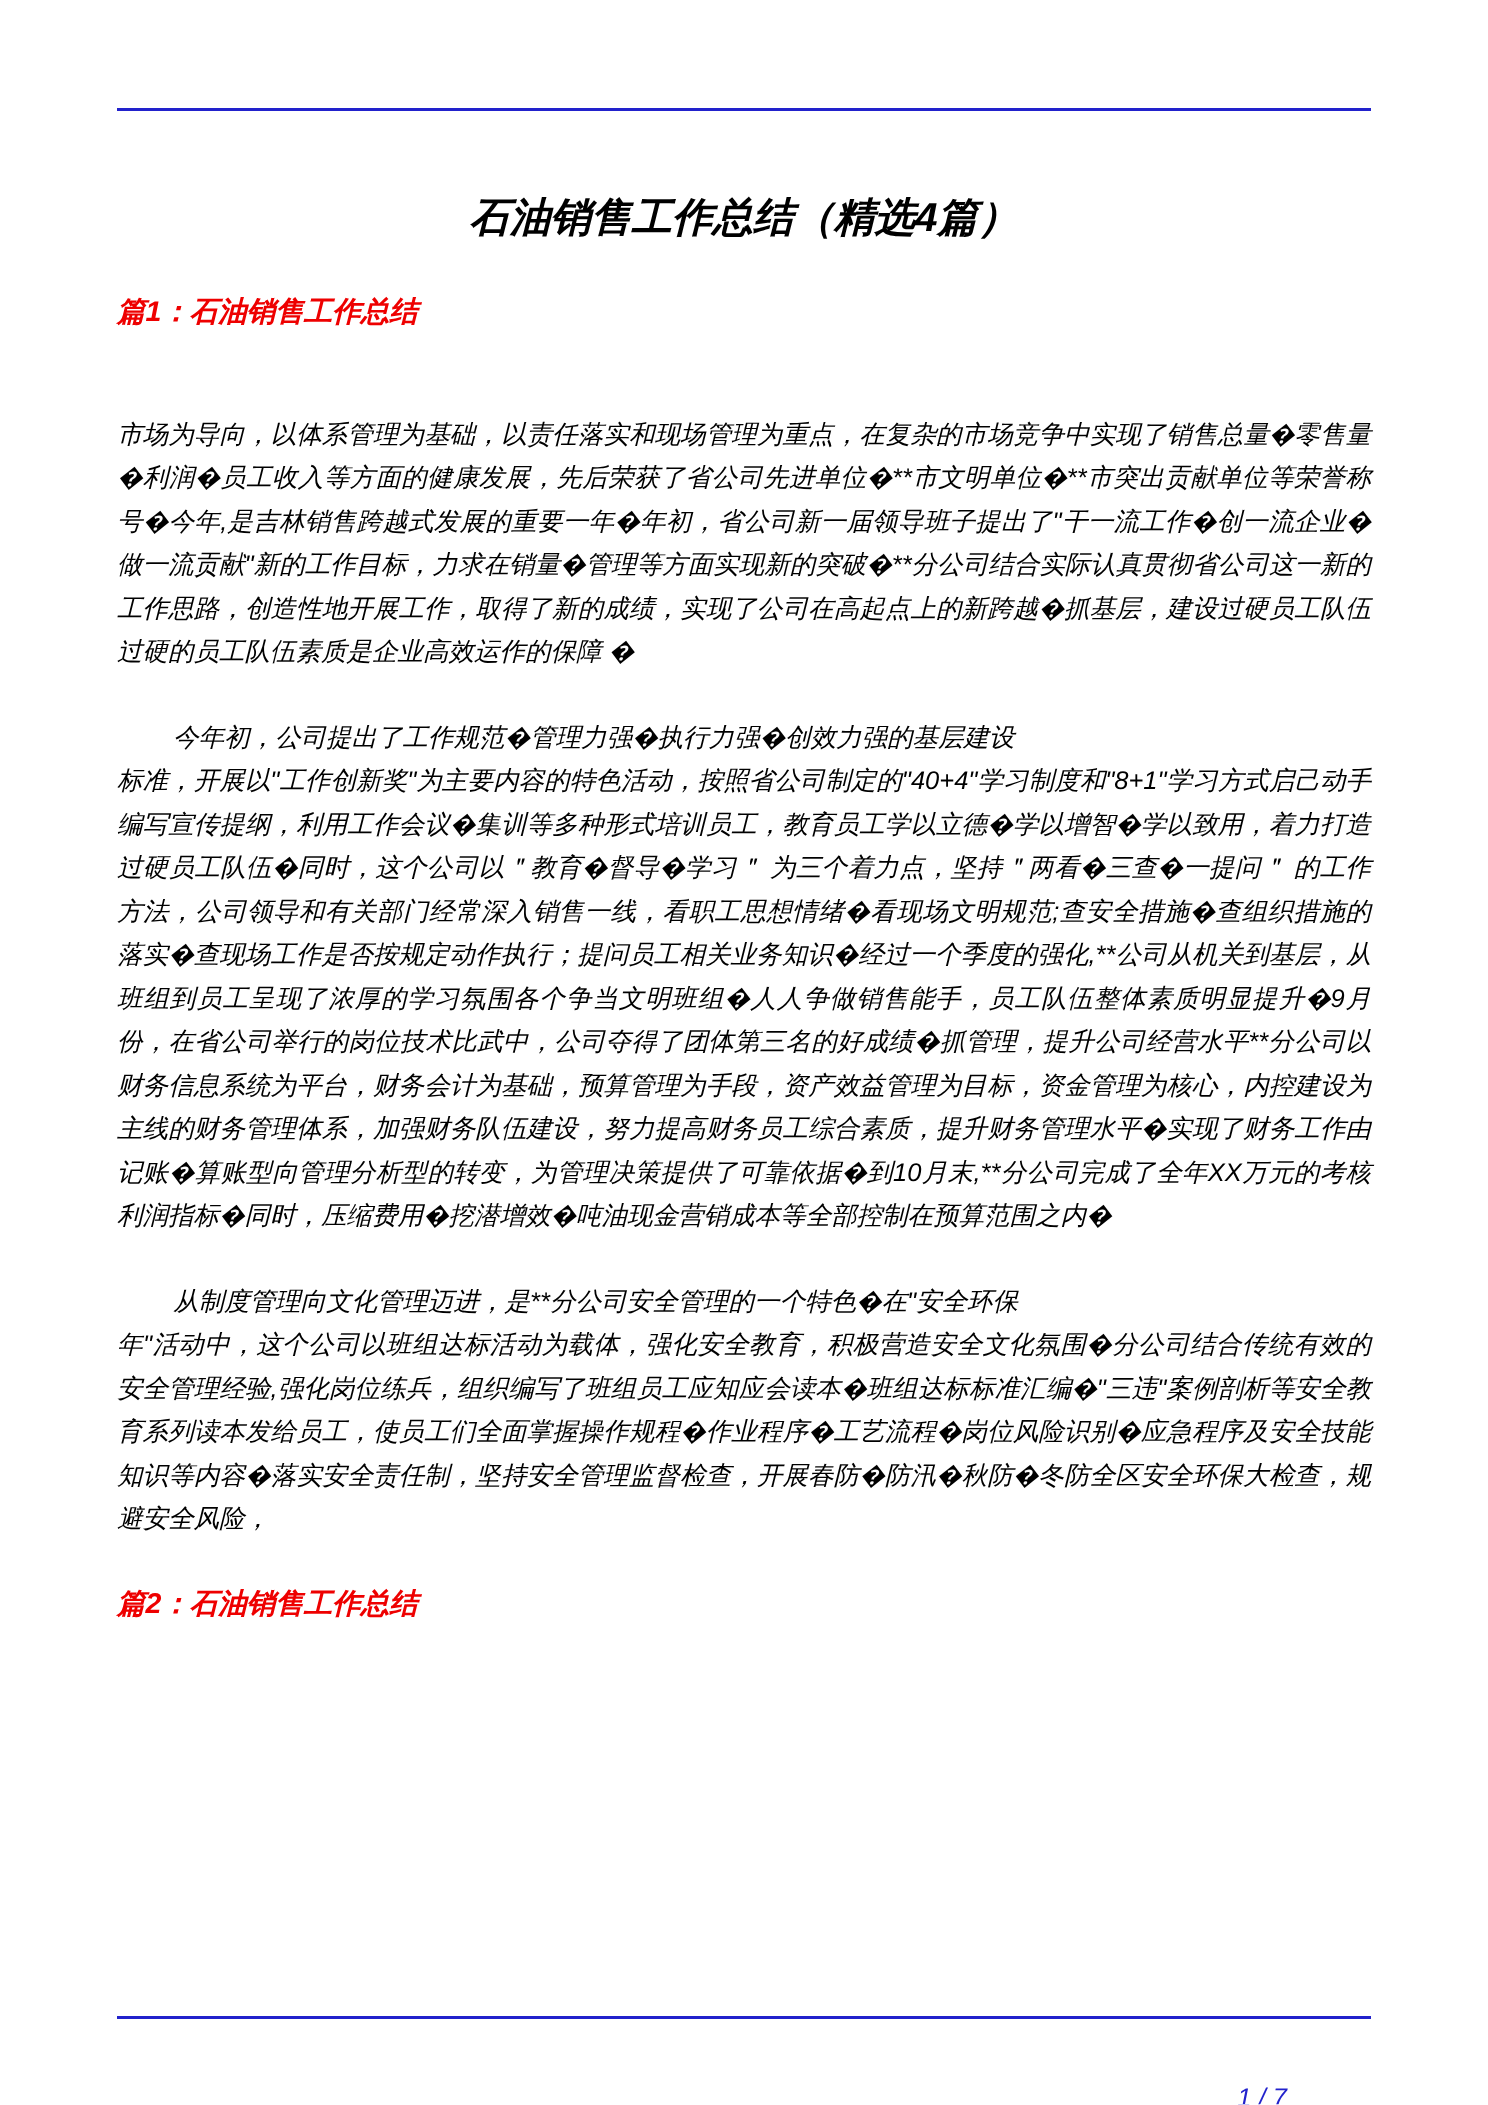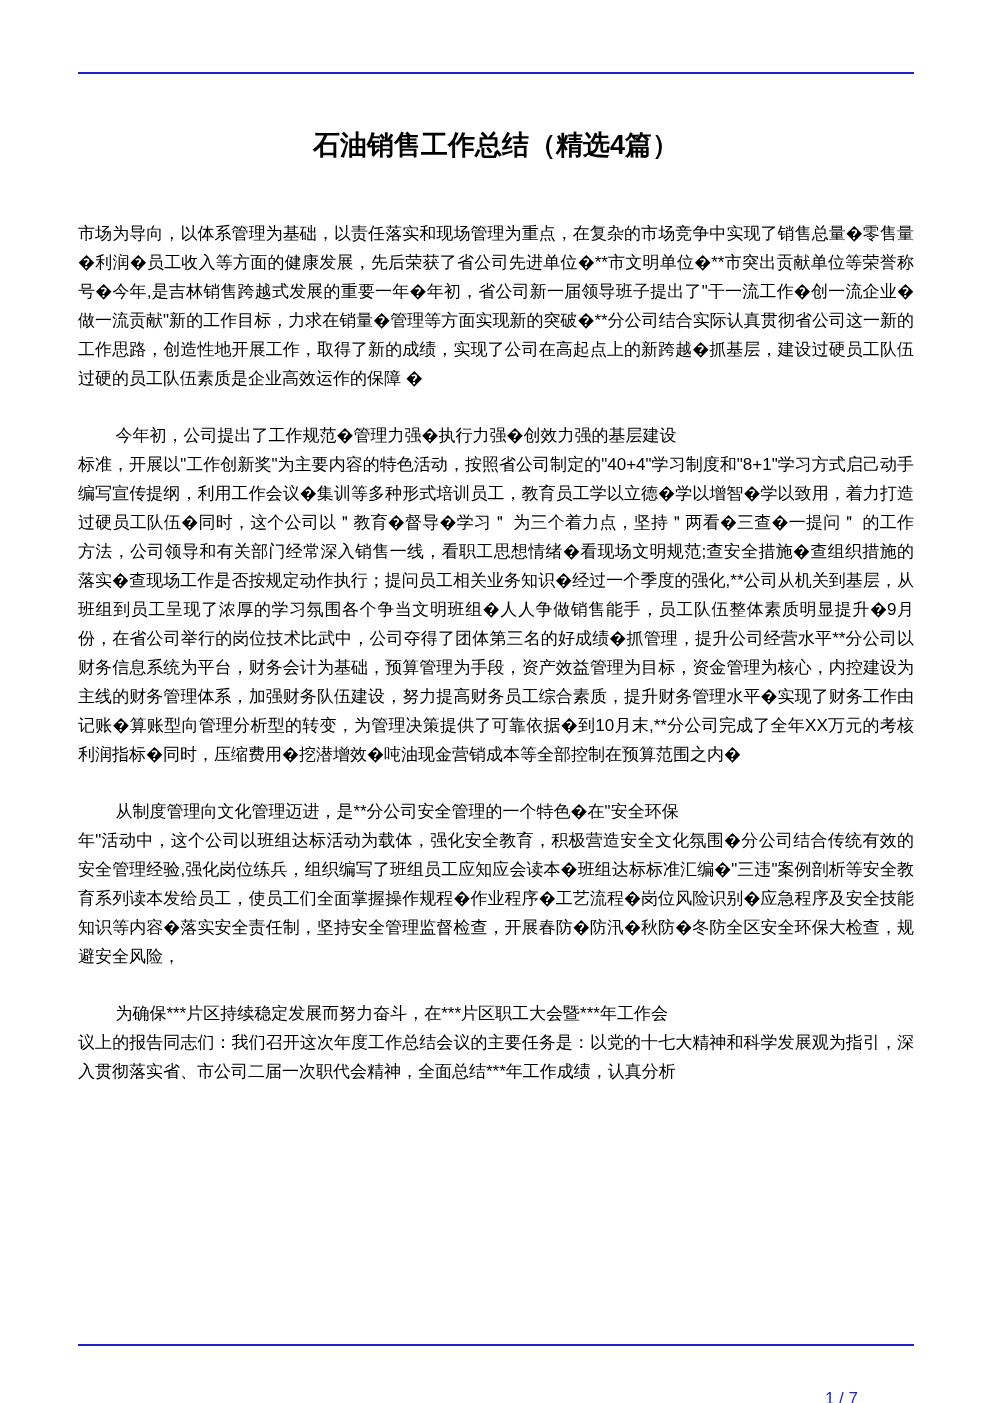--- a/index.html
+++ b/index.html
@@ -6,20 +6,21 @@
   html,body { background:#ffffff; }
   .page {
     position:relative;
     width:972px;
     height:1403px;
     margin:0 auto;
     background:#ffffff;
     font-family:"Liberation Sans", sans-serif;
     color:#000000;
     overflow:hidden;
+    font-style:italic;
   }
   .rule {
     position:absolute;
     left:68px;
     right:68px;
     height:2px;
     background:#2222cc;
   }
   .rule-top { top:72px; }
   .rule-bottom { top:1344px; }
@@ -61,29 +62,30 @@
 <body>
 
 <div class="page">
 
   <div class="rule rule-top"></div>
 
   <div class="content">
 
     <h1 class="doc-title">石油销售工作总结（精选4篇）</h1>
 
+    <h2 class="section-heading">篇1：石油销售工作总结</h2>
 
     <p class="para"><br><span>市场为导向，以体系管理为基础，以责任落实和现场管理为重点，在复杂的市场竞争中实现了销售总量�零售量�利润�员工收入等方面的健康发展，先后荣获了省公司先进单位�**市文明单位�**市突出贡献单位等荣誉称号�今年,是吉林销售跨越式发展的重要一年�年初，省公司新一届领导班子提出了"干一流工作�创一流企业�做一流贡献"新的工作目标，力求在销量�管理等方面实现新的突破�**分公司结合实际认真贯彻省公司这一新的工作思路，创造性地开展工作，取得了新的成绩，实现了公司在高起点上的新跨越�抓基层，建设过硬员工队伍过硬的员工队伍素质是企业高效运作的保障 �</span></p>
 
     <p class="para"><span>今年初，公司提出了工作规范�管理力强�执行力强�创效力强的基层建设</span><br><span>标准，开展以"工作创新奖"为主要内容的特色活动，按照省公司制定的"40+4"学习制度和"8+1"学习方式启己动手编写宣传提纲，利用工作会议�集训等多种形式培训员工，教育员工学以立德�学以增智�学以致用，着力打造过硬员工队伍�同时，这个公司以＂教育�督导�学习＂ 为三个着力点，坚持＂两看�三查�一提问＂ 的工作方法，公司领导和有关部门经常深入销售一线，看职工思想情绪�看现场文明规范;查安全措施�查组织措施的落实�查现场工作是否按规定动作执行；提问员工相关业务知识�经过一个季度的强化,**公司从机关到基层，从班组到员工呈现了浓厚的学习氛围各个争当文明班组�人人争做销售能手，员工队伍整体素质明显提升�9月份，在省公司举行的岗位技术比武中，公司夺得了团体第三名的好成绩�抓管理，提升公司经营水平**分公司以财务信息系统为平台，财务会计为基础，预算管理为手段，资产效益管理为目标，资金管理为核心，内控建设为主线的财务管理体系，加强财务队伍建设，努力提高财务员工综合素质，提升财务管理水平�实现了财务工作由记账�算账型向管理分析型的转变，为管理决策提供了可靠依据�到10月末,**分公司完成了全年XX万元的考核利润指标�同时，压缩费用�挖潜增效�吨油现金营销成本等全部控制在预算范围之内�</span></p>
 
     <p class="para"><span>从制度管理向文化管理迈进，是**分公司安全管理的一个特色�在"安全环保</span><br><span>年"活动中，这个公司以班组达标活动为载体，强化安全教育，积极营造安全文化氛围�分公司结合传统有效的安全管理经验,强化岗位练兵，组织编写了班组员工应知应会读本�班组达标标准汇编�"三违"案例剖析等安全教育系列读本发给员工，使员工们全面掌握操作规程�作业程序�工艺流程�岗位风险识别�应急程序及安全技能知识等内容�落实安全责任制，坚持安全管理监督检查，开展春防�防汛�秋防�冬防全区安全环保大检查，规避安全风险，</span></p>
 
+    <h2 class="section-heading">篇2：石油销售工作总结</h2>
 
-    <p class="para"><span>为确保***片区持续稳定发展而努力奋斗，在***片区职工大会暨***年工作会</span><br><span>议上的报告同志们：我们召开这次年度工作总结会议的主要任务是：以党的十七大精神和科学发展观为指引，深入贯彻落实省、市公司二届一次职代会精神，全面总结***年工作成绩，认真分析</span></p>
 
   </div>
 
   <div class="rule rule-bottom"></div>
 
   <div class="page-number">1 / 7</div>
 
 </div>
 
 </body></html>

